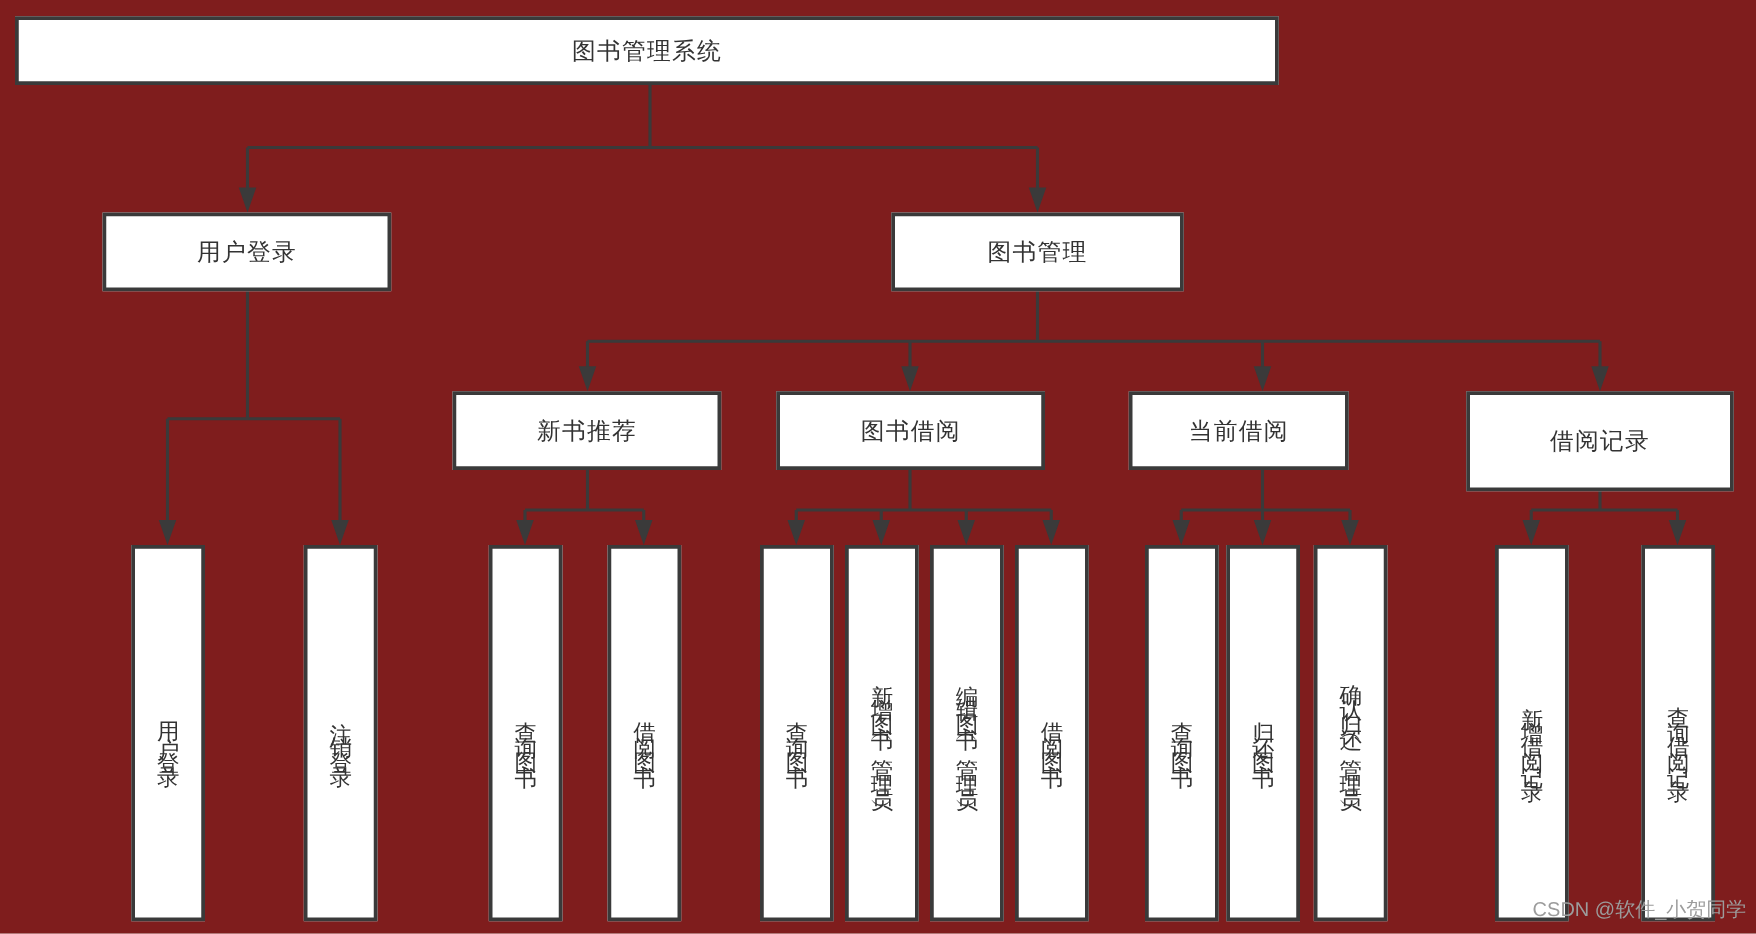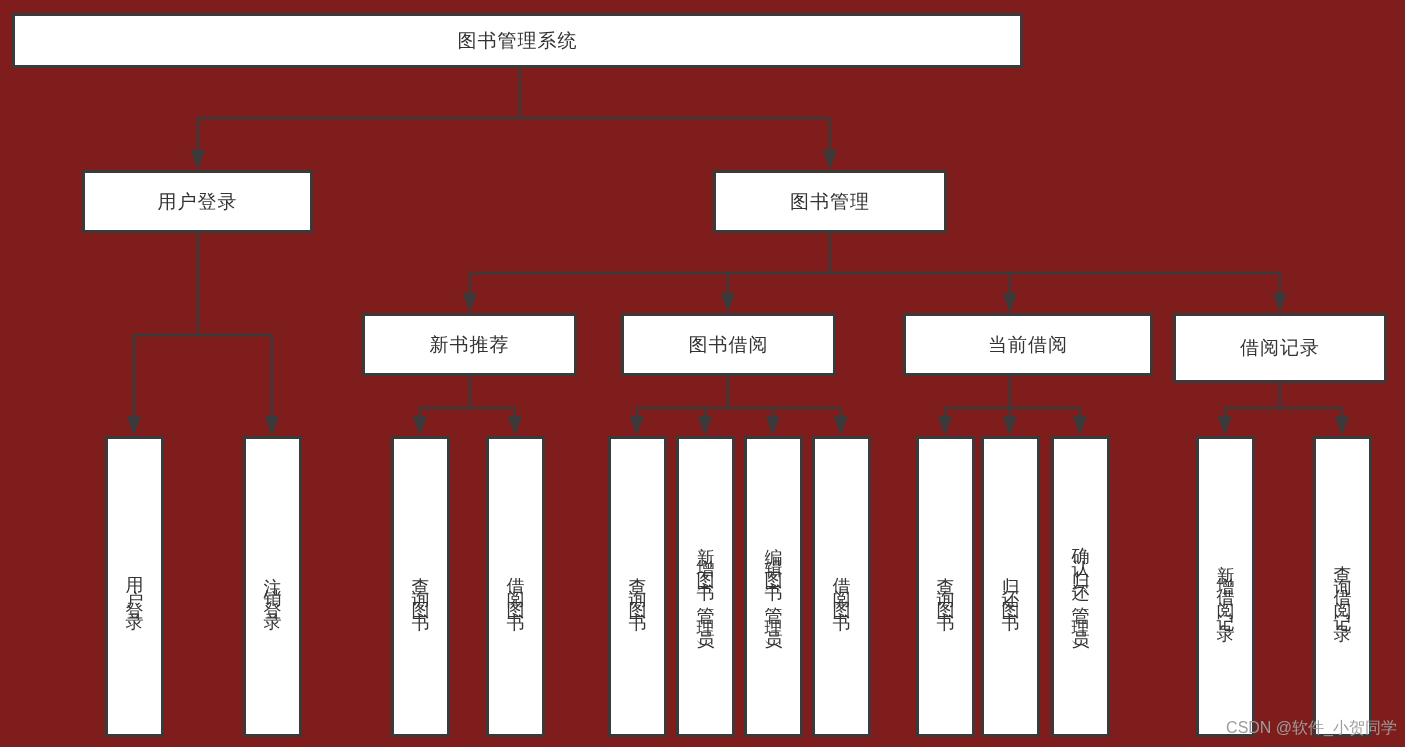--- a/index.html
+++ b/index.html
@@ -99,22 +99,22 @@
     </g>
   </svg>
 
   <div class="box" style="left:12px; top:13px; width:1011px; height:55px;">图书管理系统</div>
 
   <div class="box" style="left:82px; top:170px; width:231px; height:63px;">用户登录</div>
   <div class="box" style="left:713px; top:170px; width:234px; height:63px;">图书管理</div>
 
   <div class="box" style="left:621px; top:313px; width:215px; height:63px;">图书借阅</div>
   <div class="box" style="left:362px; top:313px; width:215px; height:63px;">新书推荐</div>
-  <div class="box" style="left:903px; top:313px; width:250px; height:63px;">当前借阅</div>
-  <div class="box" style="left:1173px; top:313px; width:214px; height:70px;">借阅记录</div>
+  <div class="box" style="left:903px; top:313px; width:176px; height:63px;">当前借阅</div>
+  <div class="box" style="left:1173px; top:313px; width:214px; height:80px;">借阅记录</div>
 
   <div class="leaf" style="left:105px;">
     <span>用户登录</span>
   </div>
   <div class="leaf" style="left:243px;">
     <span>注销登录</span>
   </div>
 
   <div class="leaf" style="left:391px;">
     <span>查询图书</span>

